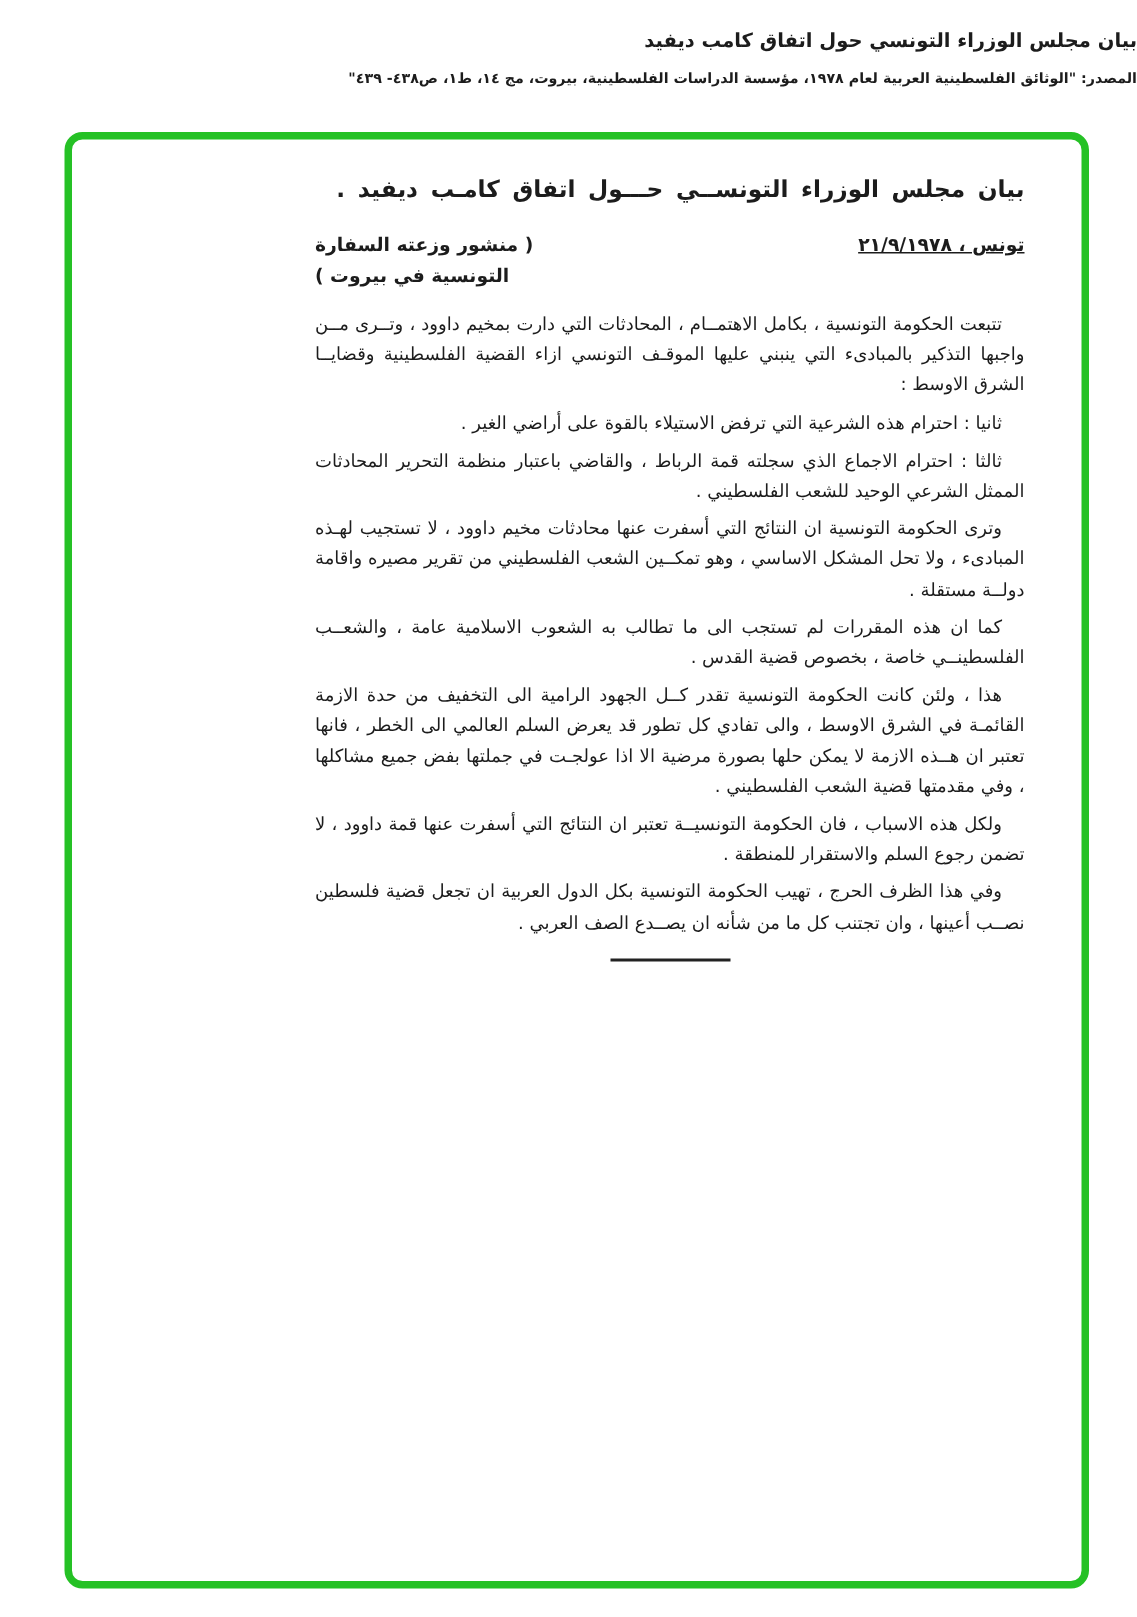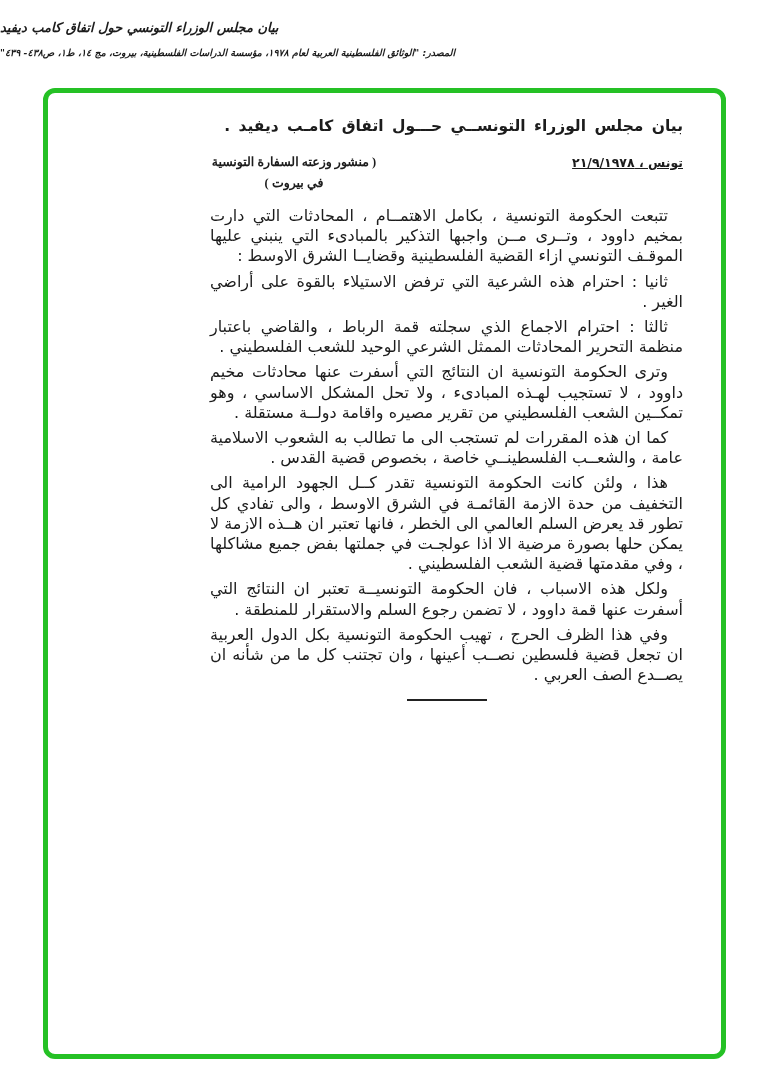--- a/index.html
+++ b/index.html
@@ -10,23 +10,22 @@
   body {
     width: 758px;
     height: 1078px;
     position: relative;
     font-family: "DejaVu Sans", sans-serif;
     color: #1c1c1c;
     overflow: hidden;
   }
   .page-header {
     direction: rtl;
-    text-align: left;
+    text-align: right;
     padding-top: 20px;
-    font-style: italic;
   }
   .header-title {
     font-size: 13px;
     font-weight: bold;
   }
   .header-source {
     font-size: 9.5px;
     font-weight: bold;
     margin-top: 12px;
   }
@@ -62,26 +61,25 @@
     font-size: 12.5px;
     font-weight: bold;
     line-height: 21px;
   }
   .dateline {
     white-space: nowrap;
     text-decoration: underline;
   }
   .pub-note {
     width: 168px;
-    text-align: center;
-    font-family: Liberation Serif, serif;
+    text-align: left;
   }
   .body-text {
     margin-top: 12px;
-    font-size: 16px;
+    font-size: 12px;
     line-height: 20.2px;
     text-align: justify;
   }
   .para {
     text-indent: 15px;
     margin-bottom: 5px;
   }
   .end-divider {
     width: 80px;
     height: 0;

